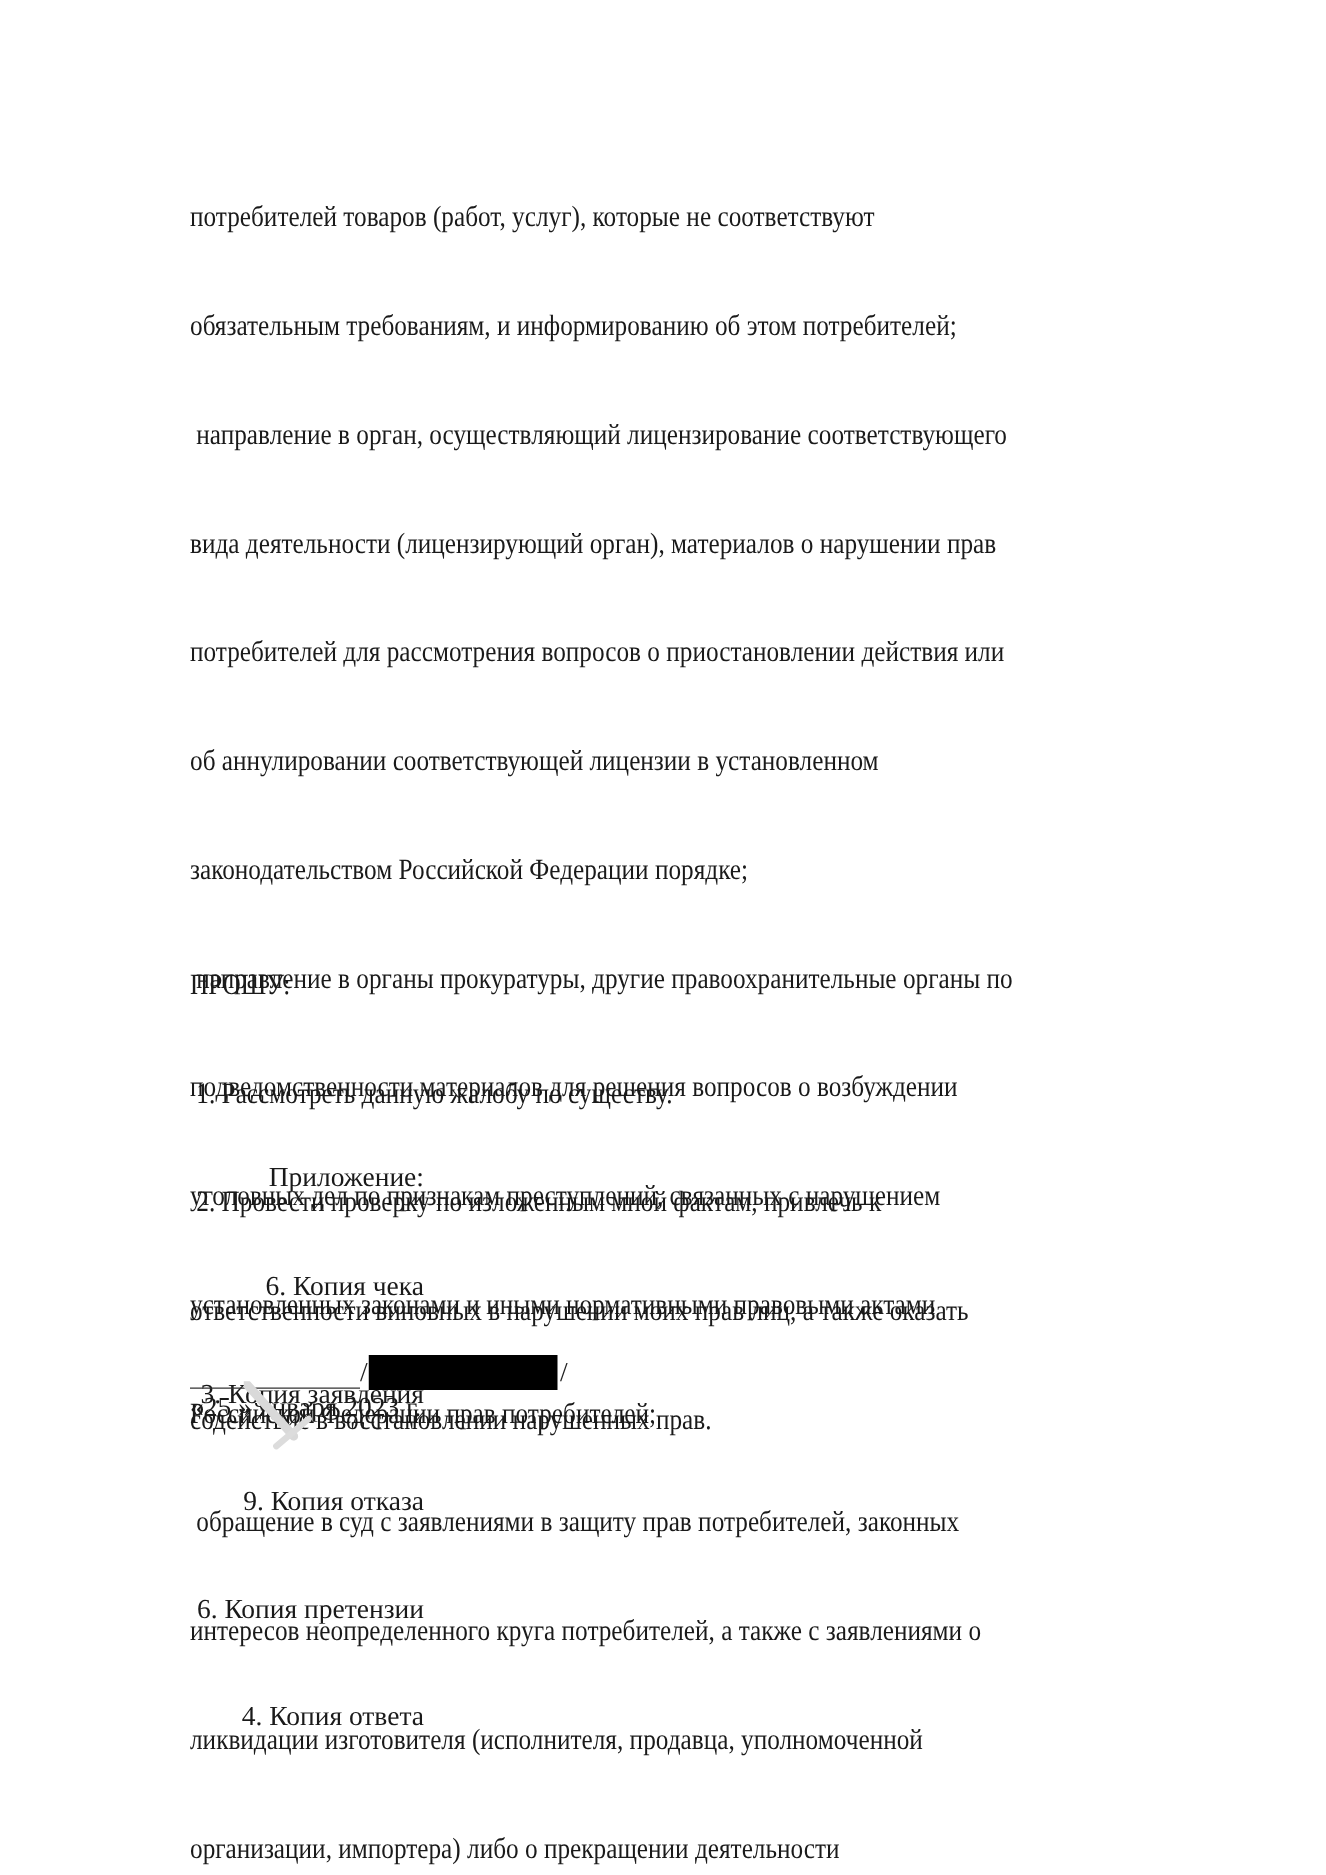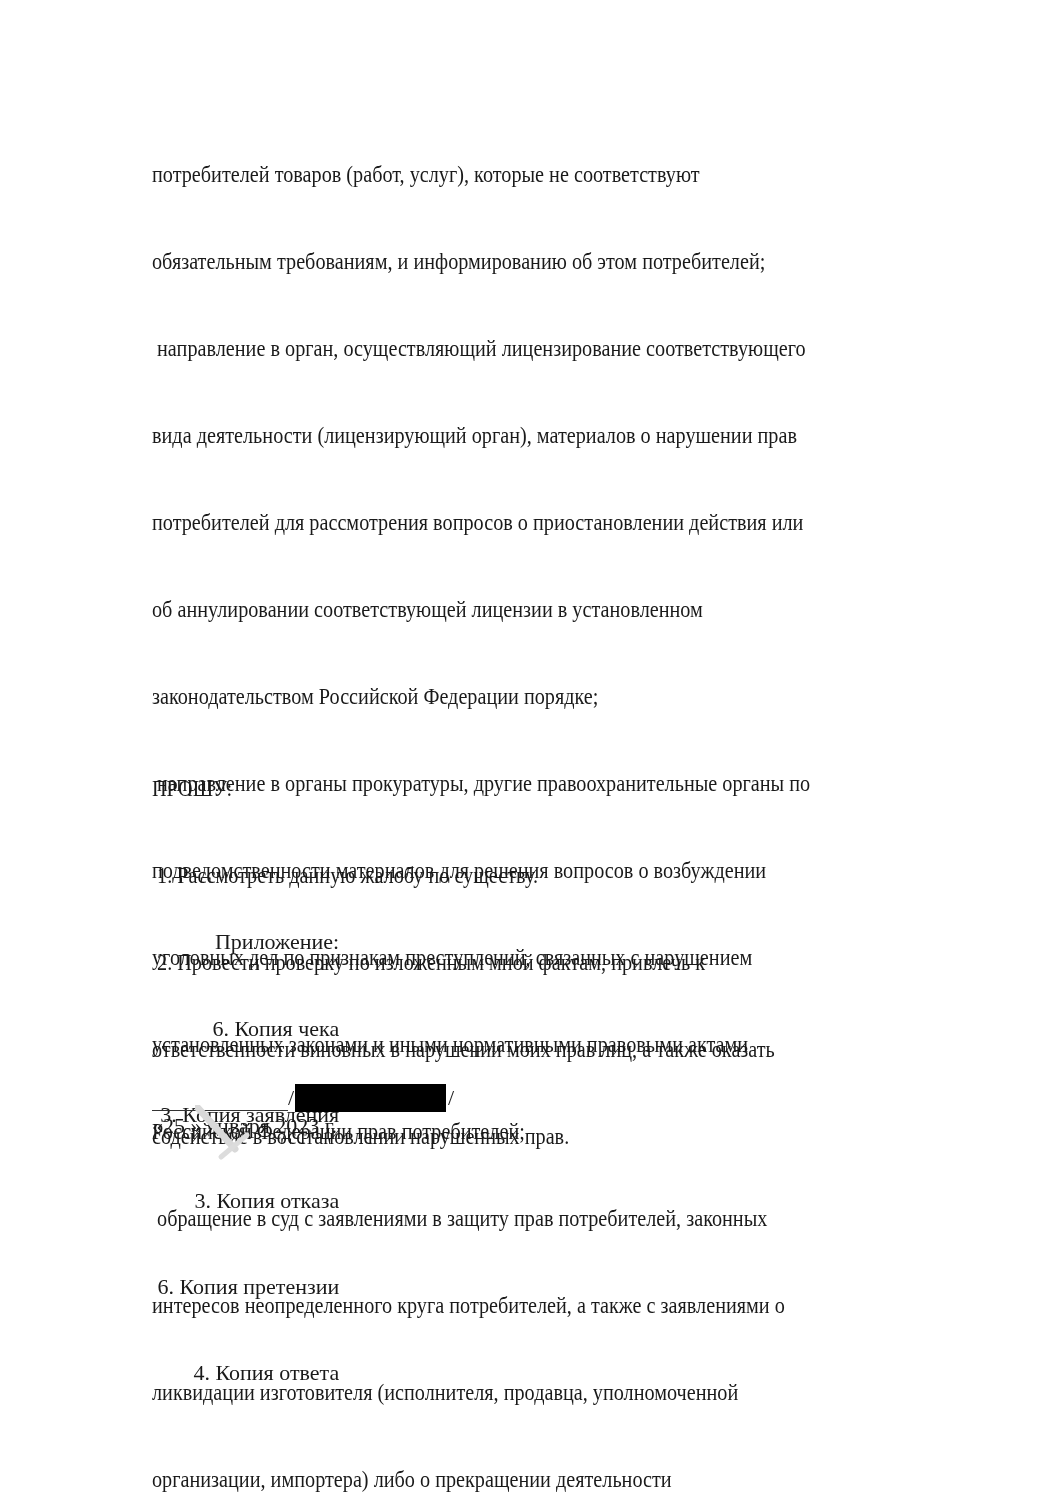--- a/index.html
+++ b/index.html
@@ -123,21 +123,21 @@
     <span class="ln"> 1. Рассмотреть данную жалобу по существу.</span>
     <span class="ln"> 2. Провести проверку по изложенным мной фактам, привлечь к</span>
     <span class="ln">ответственности виновных в нарушении моих прав лиц, а также оказать</span>
     <span class="ln">содействие в восстановлении нарушенных прав.</span>
   </div>
 
   <div class="wide" id="block-appendix">
     <span class="ln">Приложение:</span>
     <span class="ln"> 6. Копия чека</span>
     <span class="ln"> 3. Копия заявления</span>
-    <span class="ln"> 3. Копия отказа</span>
+    <span class="ln"> 9. Копия отказа</span>
     <span class="ln"> 6. Копия претензии</span>
     <span class="ln"> 4. Копия ответа</span>
   </div>
 
   <div class="wide" id="block-date">
     <span class="ln">«25 » января 2023 г.</span>
   </div>
 
   <div class="sig-row">
     <div class="sig-line"></div>

